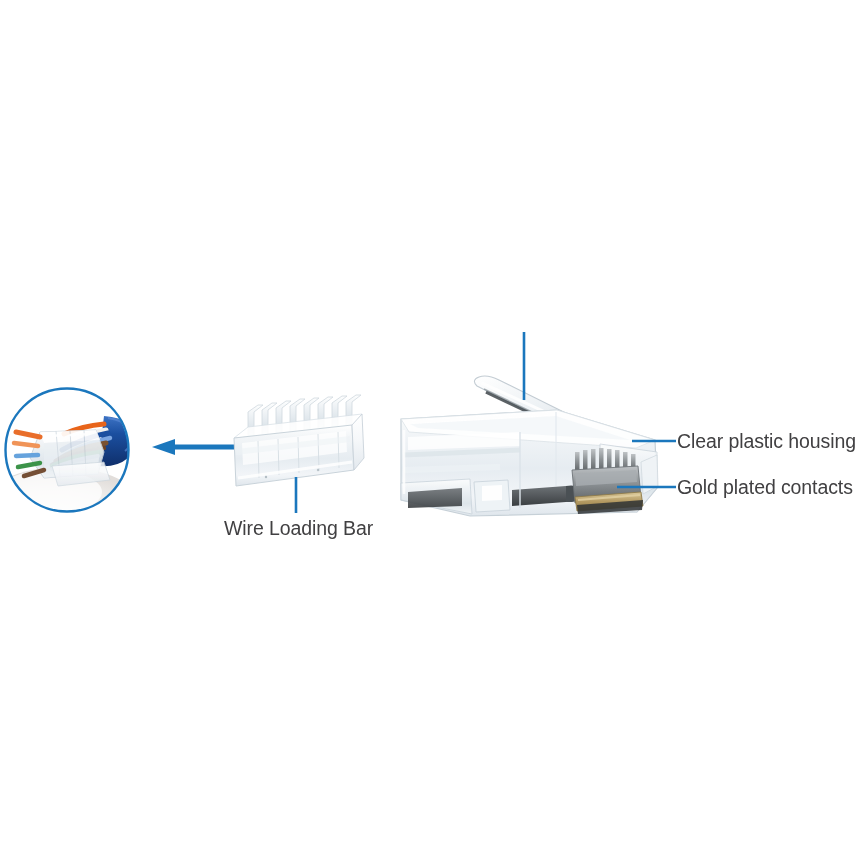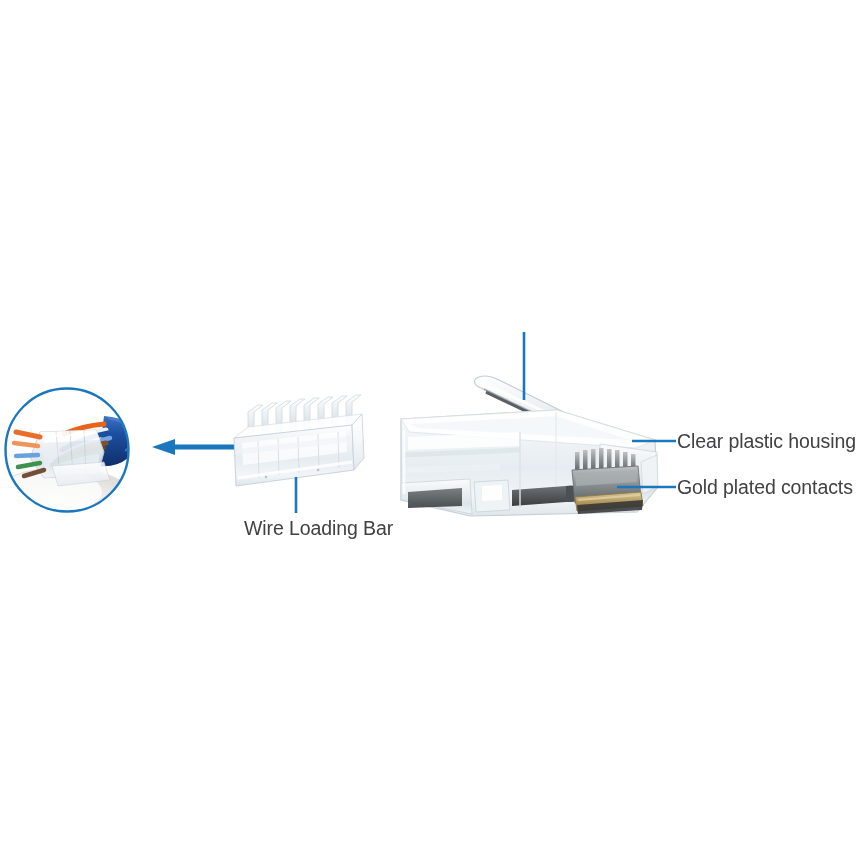--- a/index.html
+++ b/index.html
@@ -14,21 +14,21 @@
   .lbl{
     position:absolute;
     color:#414042;
     font-family:"Liberation Sans", sans-serif;
     font-size:19.5px;
     line-height:22px;
     white-space:nowrap;
     letter-spacing:-0.1px;
   }
   #lbl-clip{left:379px;top:309px;}
-  #lbl-bar{left:224px;top:517px;margin-left:20px;}
+  #lbl-bar{left:224px;top:517px;}
   #lbl-housing{left:677px;top:430px;}
   #lbl-contacts{left:677px;top:476px;}
   svg{display:block;}
 </style>
 </head>
 <body>
 
 <div id="stage">
 
   <svg width="858" height="858" viewBox="0 0 858 858">

